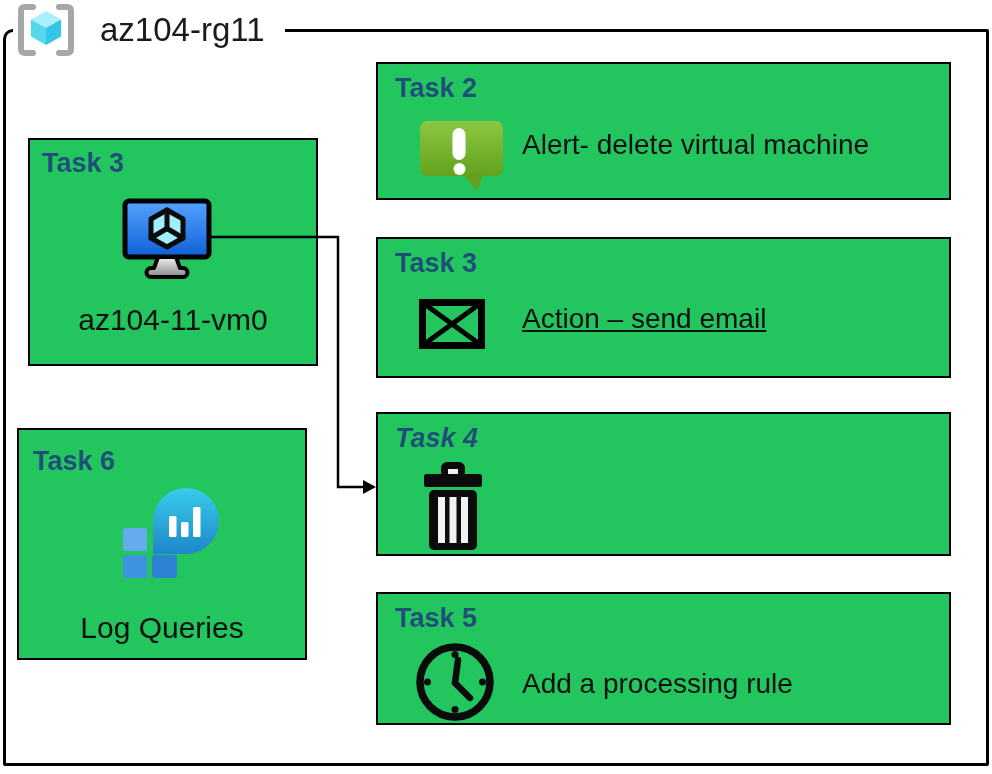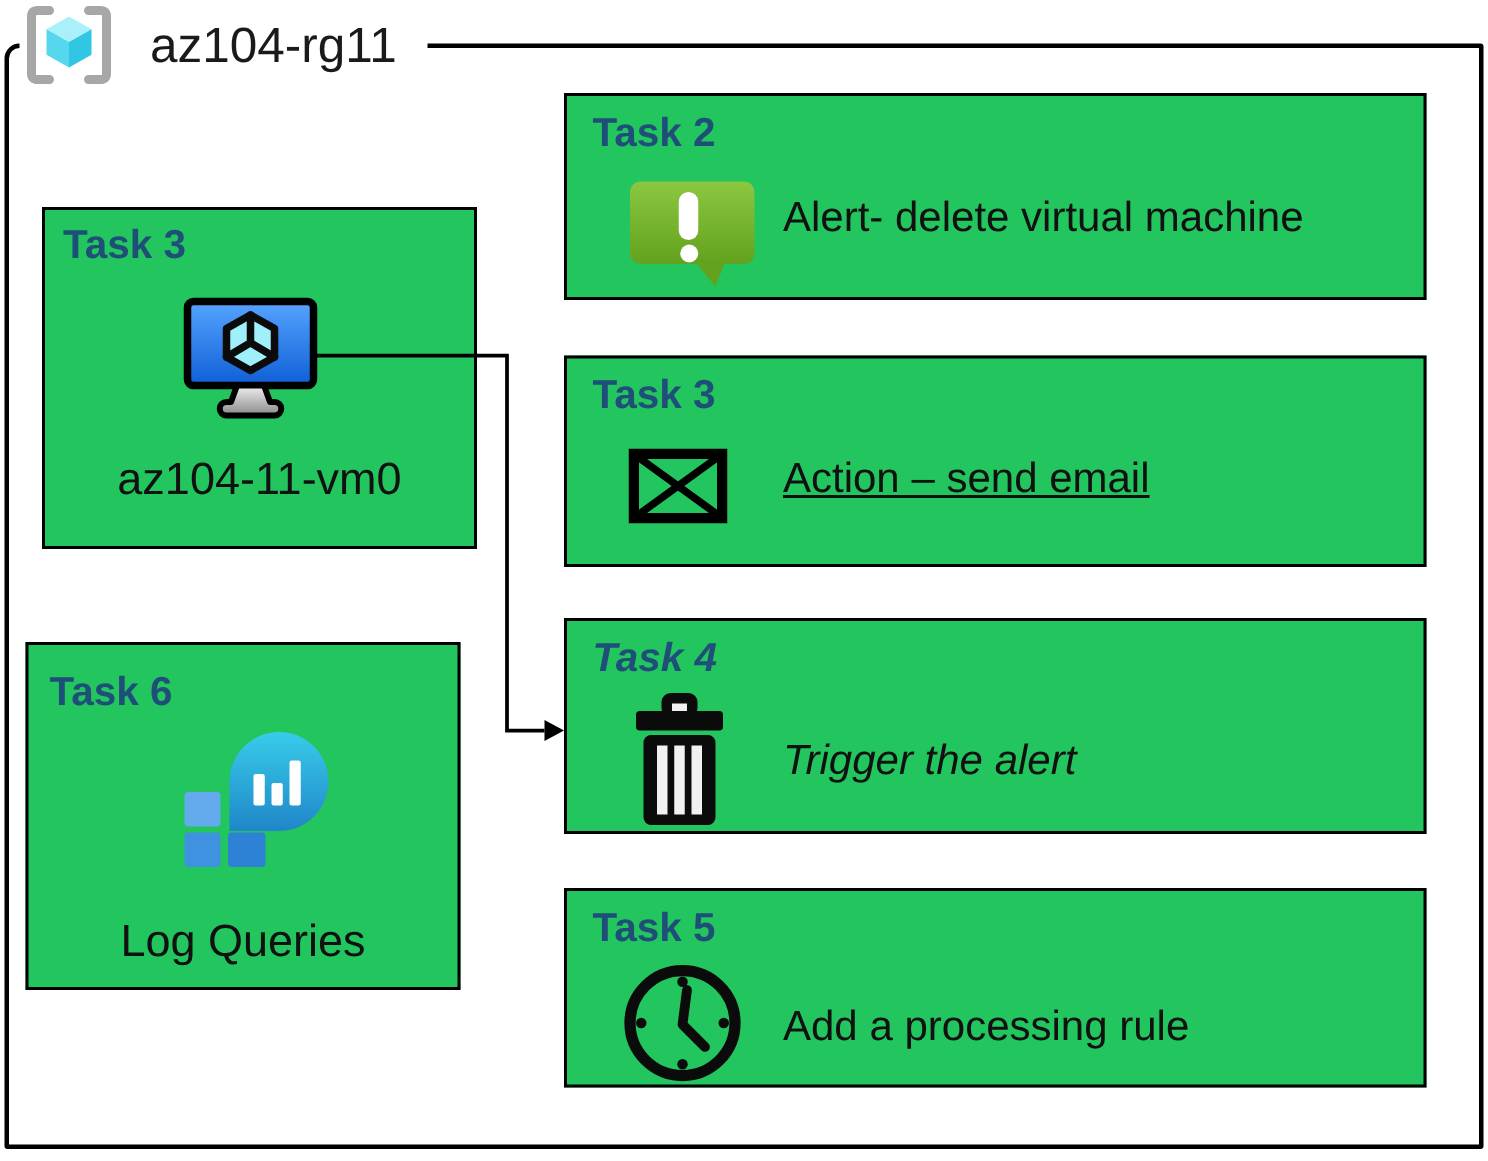--- a/index.html
+++ b/index.html
@@ -153,21 +153,20 @@
       <svg width="62" height="92" viewBox="0 0 62 92">
         <rect x="19" y="2" width="24" height="16" rx="6" fill="#0b0b0b"></rect>
         <rect x="26" y="9" width="10" height="9" fill="#f1f1f1"></rect>
         <rect x="2" y="14" width="58" height="13" rx="2.5" fill="#0b0b0b"></rect>
         <rect x="7" y="30" width="48" height="60" rx="5" fill="#0b0b0b"></rect>
         <rect x="16" y="37" width="7" height="46" fill="#f1f1f1"></rect>
         <rect x="27.5" y="37" width="7" height="46" fill="#f1f1f1"></rect>
         <rect x="39" y="37" width="7" height="46" fill="#f1f1f1"></rect>
       </svg>
     </div>
-    <div class="task-text">Trigger the alert</div>
   </div>
 
   <div class="task-box" id="task5">
     <div class="task-label">Task 5</div>
     <div class="task-icon">
       <svg width="82" height="82" viewBox="0 0 82 82">
         <circle cx="41" cy="41" r="35" fill="none" stroke="#0b0b0b" stroke-width="7.5"></circle>
         <circle cx="41" cy="13.5" r="3.5" fill="#0b0b0b"></circle>
         <circle cx="68.5" cy="41" r="3.5" fill="#0b0b0b"></circle>
         <circle cx="41" cy="68.5" r="3.5" fill="#0b0b0b"></circle>

